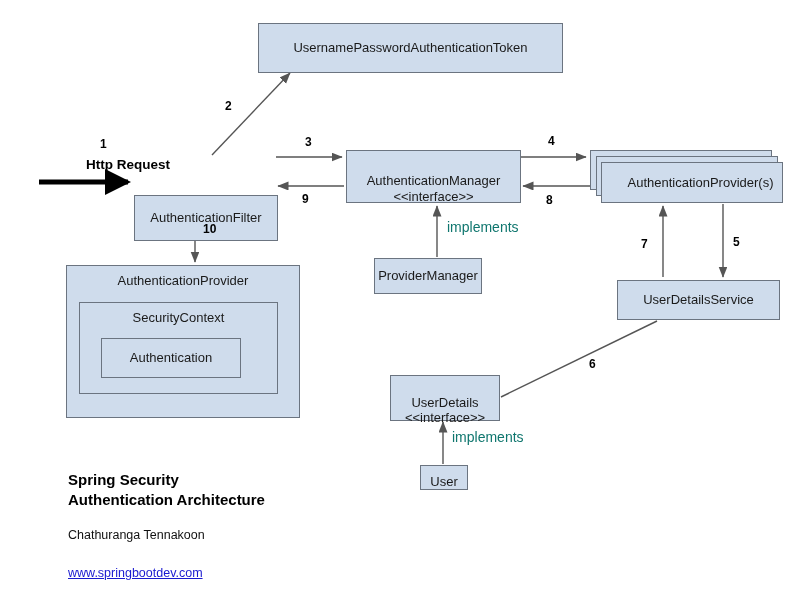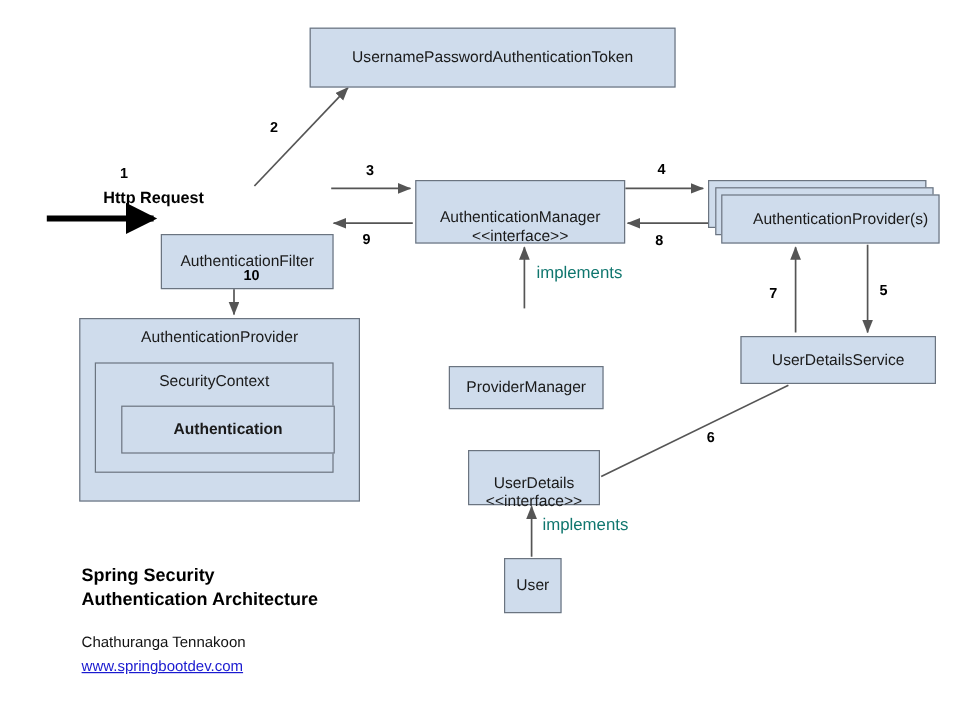--- a/index.html
+++ b/index.html
@@ -84,20 +84,21 @@
     white-space: nowrap;
   }
   .caption-link {
     position: absolute;
     font-size: 12.5px;
     color: #1a1ad0;
     text-decoration: underline;
     font-family: "Liberation Sans", sans-serif;
     white-space: nowrap;
     cursor: pointer;
+    margin-top: 18px;
   }
 </style>
 </head>
 <body>
 
 <div id="canvas">
 
   <svg class="svg-layer" viewBox="0 0 799 592" width="799" height="592">
     <defs>
       <marker id="ah" markerWidth="9" markerHeight="9" refX="7.5" refY="3.2" orient="auto" markerUnits="strokeWidth">
@@ -171,46 +172,46 @@
       <span>&lt;&lt;interface&gt;&gt;</span>
     </span>
   </div>
 
   <div class="box" style="left:590px; top:150px; width:182px; height:40px;"></div>
   <div class="box" style="left:596px; top:156px; width:182px; height:40px;"></div>
   <div class="box" style="left:601px; top:162px; width:182px; height:41px;padding-left:17px;">
     <span>AuthenticationProvider(s)</span>
   </div>
 
-  <div class="box" style="left:374px; top:258px; width:129px; height:36px;margin-top:47px;">
+  <div class="box" style="left:374px; top:258px; width:108px; height:36px;">
     <span>ProviderManager</span>
   </div>
 
   <div class="box" style="left:617px; top:280px; width:163px; height:40px;">
     <span>UserDetailsService</span>
   </div>
 
   <div class="box" style="left:390px; top:375px; width:110px; height:46px;">
     <span class="lines">
       <span>UserDetails</span>
       <span>&lt;&lt;interface&gt;&gt;</span>
     </span>
   </div>
 
-  <div class="box" style="left:420px; top:465px; width:48px; height:46px;">
+  <div class="box" style="left:420px; top:465px; width:48px; height:25px;align-items:flex-end;">
     <span>User</span>
   </div>
 
   <div class="box top-label" style="left:66px; top:265px; width:234px; height:153px;">
     <span>AuthenticationProvider</span>
   </div>
   <div class="box top-label" style="left:79px; top:302px; width:199px; height:92px;">
     <span>SecurityContext</span>
   </div>
-  <div class="box" style="left:101px; top:338px; width:178px; height:40px;font-weight:bold;">
+  <div class="box" style="left:101px; top:338px; width:140px; height:40px;">
     <span>Authentication</span>
   </div>
 
   <div class="num" style="left:100px; top:137px;">1</div>
   <div class="req-label" style="left:38px; top:157px;">Http Request</div>
 
   <div class="num" style="left:225px; top:99px;">2</div>
 
   <div class="num" style="left:305px; top:135px;">3</div>
 

